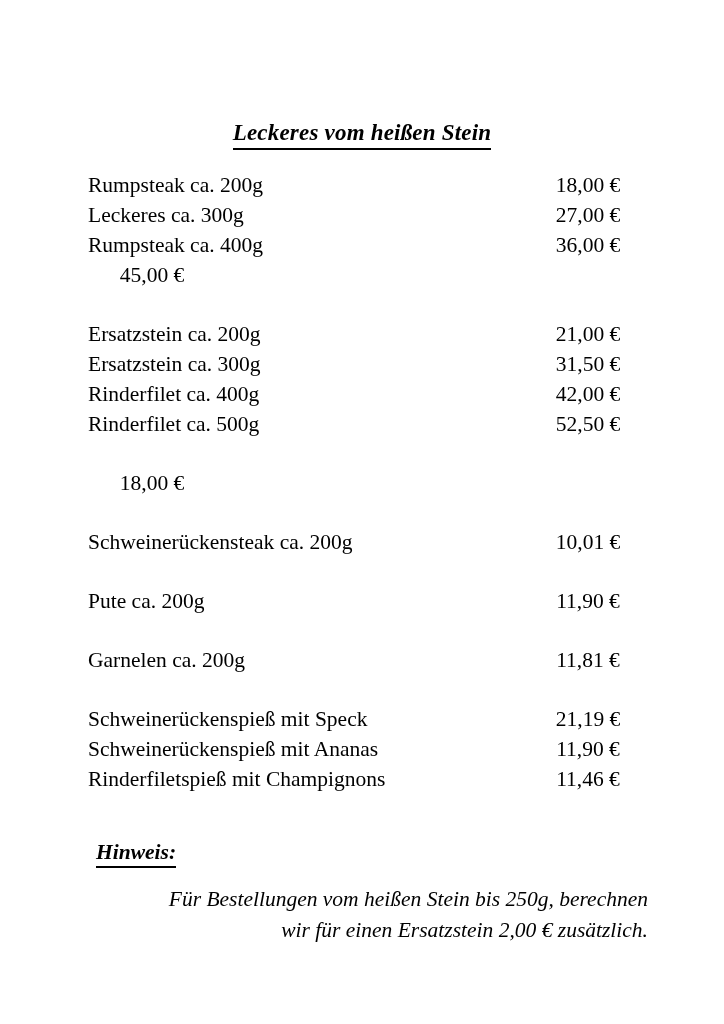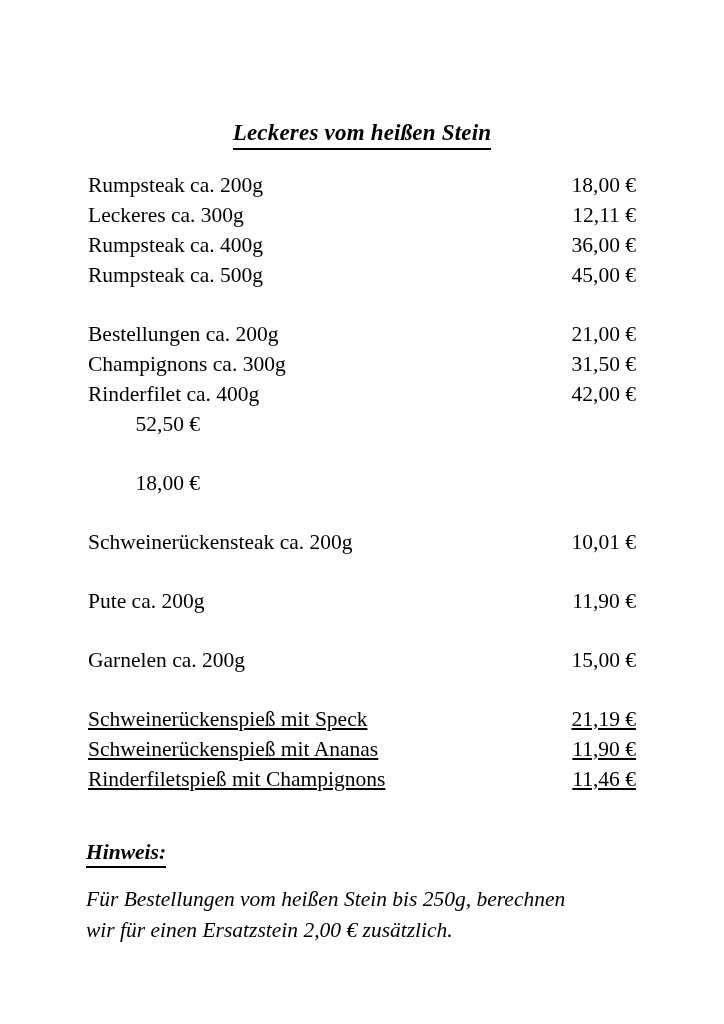--- a/index.html
+++ b/index.html
@@ -51,70 +51,70 @@
     top: 150px;
     left: 88px;
     width: 548px;
   }
 
   .item-group {
     margin-bottom: 29px;
   }
   .item-group:last-child {
     margin-bottom: 0;
-    text-decoration: underline;
   }
 
   .menu-row {
     display: flex;
     align-items: baseline;
     justify-content: space-between;
     height: 30px;
     line-height: 30px;
     font-size: 21.5px;
     white-space: nowrap;
   }
 
   .item-name {
     flex: 0 1 auto;
     text-align: right;
   }
 
   .item-price {
     flex: 0 0 auto;
-    text-align: right;
+    text-align: center;
     min-width: 96px;
     padding-left: 16px;
   }
 
   
   .notice {
     position: absolute;
     top: 818px;
-    left: 86px;
+    left: 96px;
     width: 552px;
   }
   .notice-heading {
     font-size: 21.5px;
     font-weight: bold;
     font-style: italic;
     line-height: 28px;
     margin: 0 0 16px 0;
   }
   .notice-heading .heading-text {
     display: inline-block;
     border-bottom: 2px solid #000;
     padding-bottom: 0px;
   }
   .notice-body {
     font-size: 21.5px;
     font-style: italic;
     line-height: 31px;
     margin: 0;
     width: 552px;
+    text-align: right;
   }
   .notice-body .notice-line {
     display: block;
     white-space: nowrap;
   }
 </style>
 </head>
 <body>
 
 <div class="page">
@@ -124,45 +124,45 @@
   </h1>
 
   <div class="menu-body">
       <div class="item-group">
         <div class="menu-row">
           <span class="item-name">Rumpsteak ca. 200g</span>
           <span class="item-price">18,00 €</span>
         </div>
         <div class="menu-row">
           <span class="item-name">Leckeres ca. 300g</span>
-          <span class="item-price">12,11 €</span>
+          <span class="item-price">27,00 €</span>
         </div>
         <div class="menu-row">
           <span class="item-name">Rumpsteak ca. 400g</span>
           <span class="item-price">36,00 €</span>
         </div>
         <div class="menu-row">
-          <span class="item-name">Rumpsteak ca. 500g</span>
           <span class="item-price">45,00 €</span>
         </div>
       </div>
       <div class="item-group">
         <div class="menu-row">
-          <span class="item-name">Bestellungen ca. 200g</span>
+          <span class="item-name">Ersatzstein ca. 200g</span>
           <span class="item-price">21,00 €</span>
         </div>
         <div class="menu-row">
-          <span class="item-name">Champignons ca. 300g</span>
+          <span class="item-name">Ersatzstein ca. 300g</span>
           <span class="item-price">31,50 €</span>
         </div>
         <div class="menu-row">
           <span class="item-name">Rinderfilet ca. 400g</span>
           <span class="item-price">42,00 €</span>
         </div>
         <div class="menu-row">
+          <span class="item-name">Rinderfilet ca. 500g</span>
           <span class="item-price">52,50 €</span>
         </div>
       </div>
       <div class="item-group">
         <div class="menu-row">
           <span class="item-price">18,00 €</span>
         </div>
       </div>
       <div class="item-group">
         <div class="menu-row">
@@ -172,21 +172,21 @@
       </div>
       <div class="item-group">
         <div class="menu-row">
           <span class="item-name">Pute ca. 200g</span>
           <span class="item-price">11,90 €</span>
         </div>
       </div>
       <div class="item-group">
         <div class="menu-row">
           <span class="item-name">Garnelen ca. 200g</span>
-          <span class="item-price">15,00 €</span>
+          <span class="item-price">11,81 €</span>
         </div>
       </div>
       <div class="item-group">
         <div class="menu-row">
           <span class="item-name">Schweinerückenspieß mit Speck</span>
           <span class="item-price">21,19 €</span>
         </div>
         <div class="menu-row">
           <span class="item-name">Schweinerückenspieß mit Ananas</span>
           <span class="item-price">11,90 €</span>

